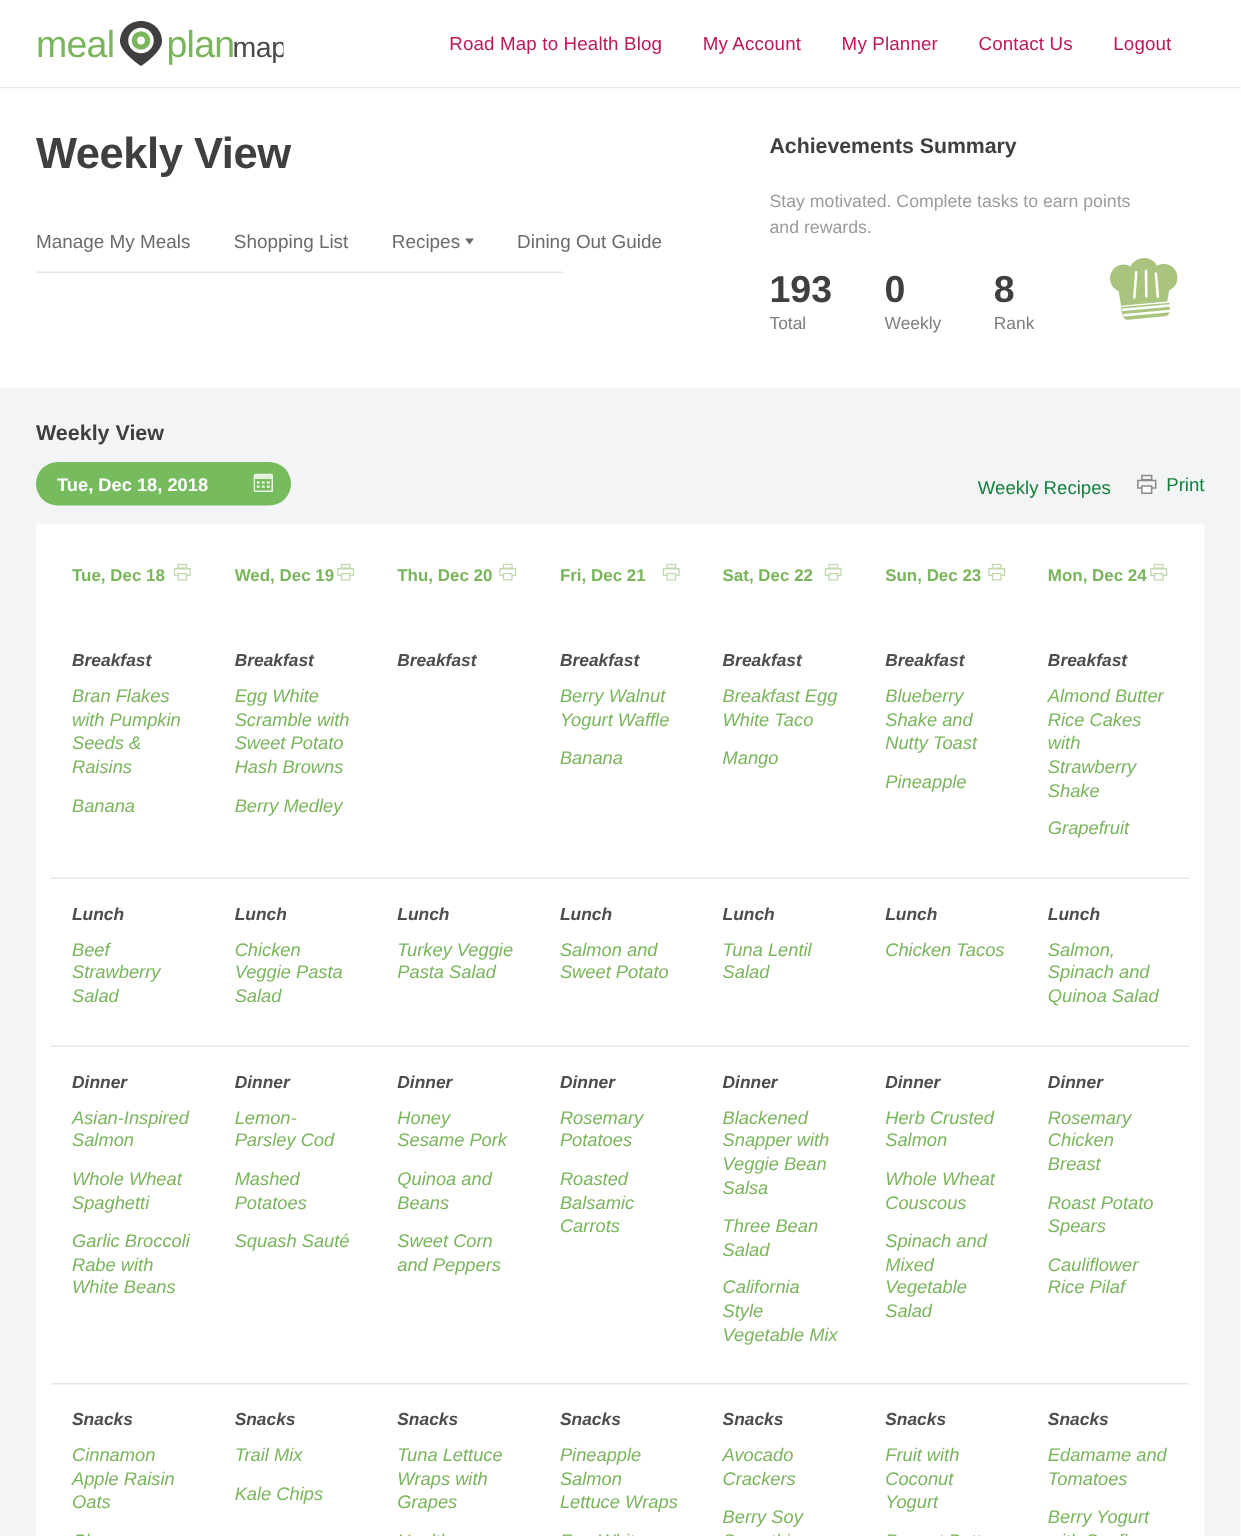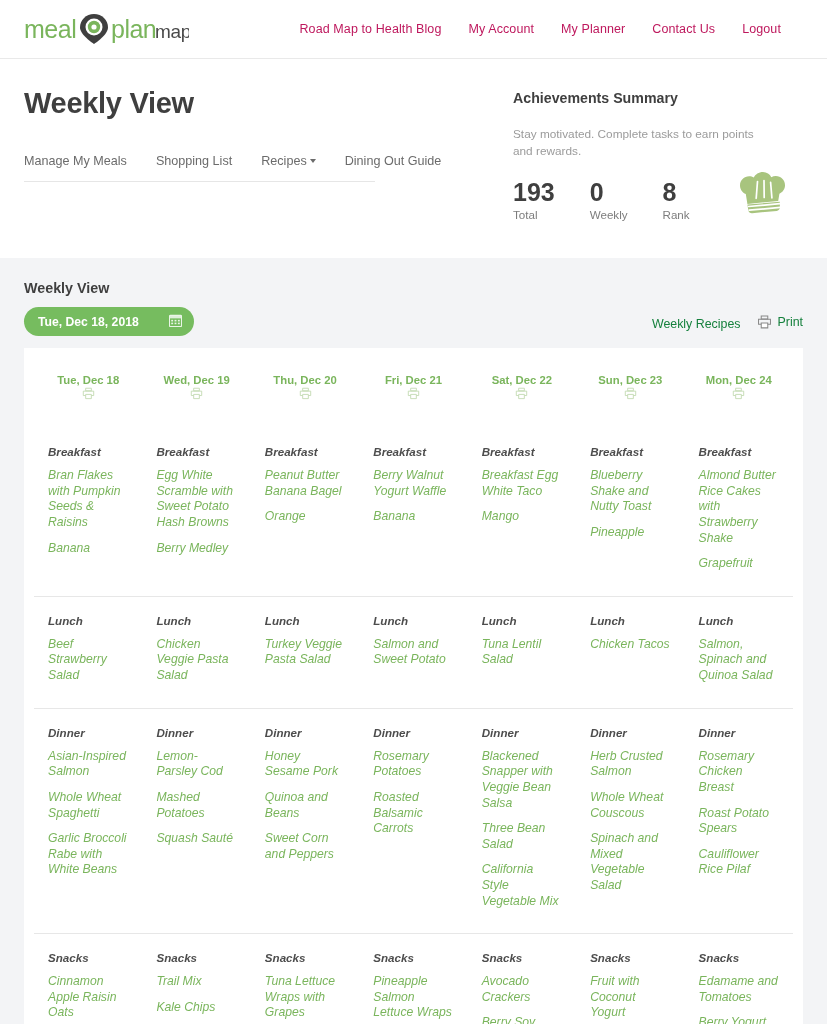--- a/index.html
+++ b/index.html
@@ -161,21 +161,20 @@
   }
   .week-grid {
     display: grid;
     grid-template-columns: repeat(7, 1fr);
   }
   .day-head {
     display: flex;
     align-items: center;
     justify-content: space-between;
     padding: 26px 14px 24px 14px;
-    flex-direction: column;
   }
   .day-head .dayname {
     color: #7ab55c;
     font-size: 11.3px;
     font-weight: 700;
     white-space: nowrap;
   }
   .printer { flex: 0 0 auto; opacity: .85; }
 
   .meal-row {
@@ -401,24 +400,20 @@
           </div>
           <div class="meal-cell">
             <div class="meal-label">Breakfast</div>
             <ul>
               <li>Egg White Scramble with Sweet Potato Hash Browns</li>
               <li>Berry Medley</li>
             </ul>
           </div>
           <div class="meal-cell">
             <div class="meal-label">Breakfast</div>
-            <ul>
-              <li>Peanut Butter Banana Bagel</li>
-              <li>Orange</li>
-            </ul>
           </div>
           <div class="meal-cell">
             <div class="meal-label">Breakfast</div>
             <ul>
               <li>Berry Walnut Yogurt Waffle</li>
               <li>Banana</li>
             </ul>
           </div>
           <div class="meal-cell">
             <div class="meal-label">Breakfast</div>

